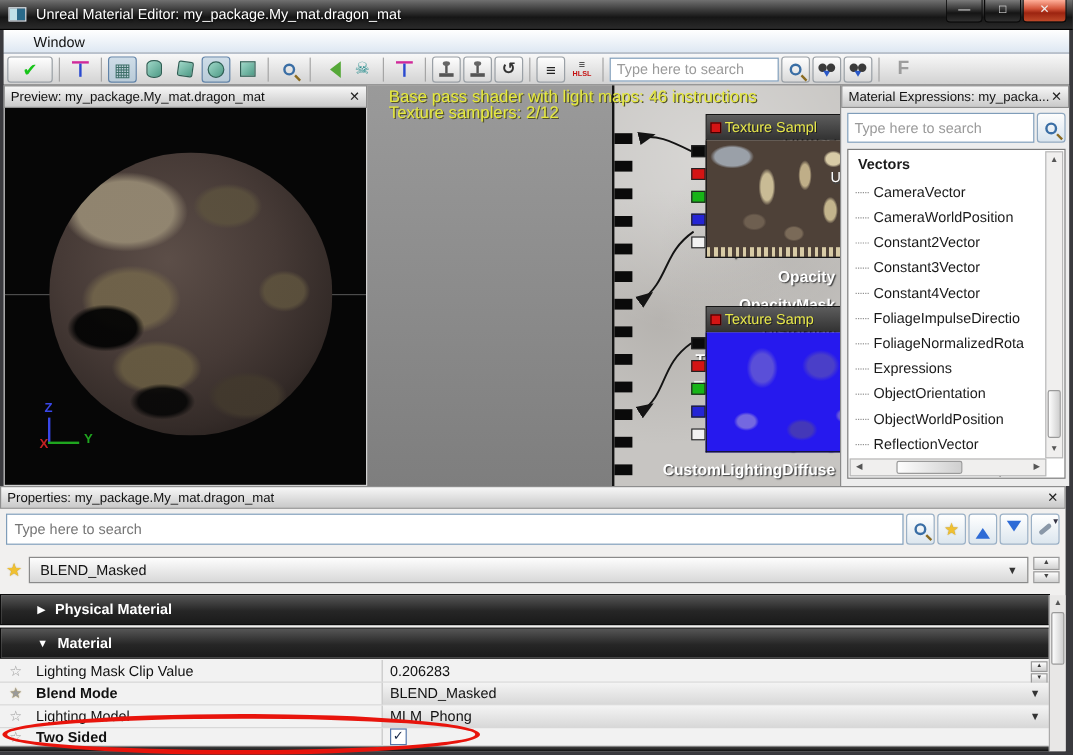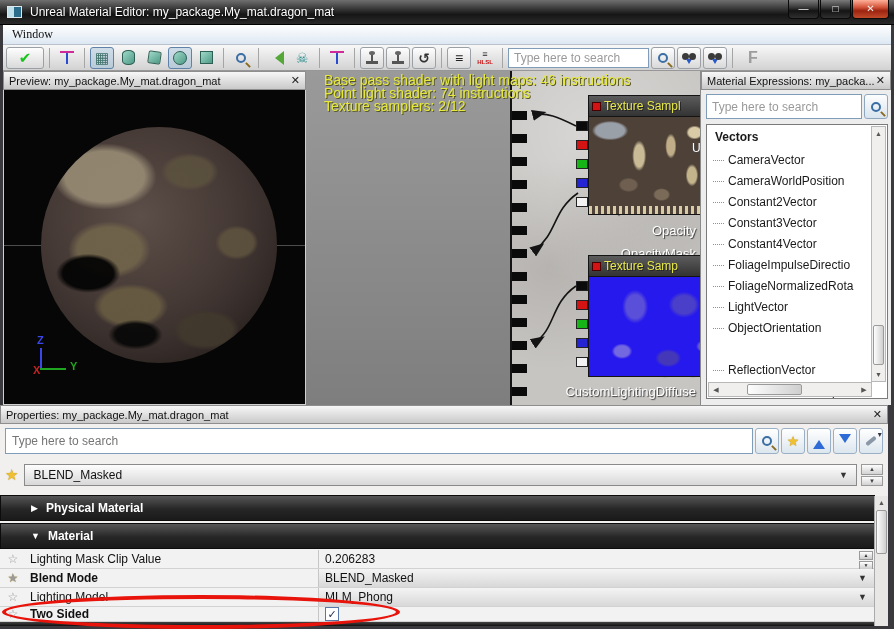--- a/index.html
+++ b/index.html
@@ -19,21 +19,21 @@
     border-radius:0 0 4px 4px; color:#eee; font-size:10px; text-align:center; line-height:17px;
     background:linear-gradient(#7a7a7a,#3a3a3a 40%,#141414 60%,#303030); margin-left:1px; }
   .winbtn.close { width:37px; background:linear-gradient(#ffb09a,#d4553a 40%,#9c2410 60%,#c04a2a); }
 
   .edge { background:#3a3a3e; }
 
   
   #menubar { left:3px; top:25px; width:888px; height:20px;
     background:linear-gradient(#ffffff,#dde7f2); border-bottom:1px solid #b8c0cc;
     display:flex; align-items:center; font-size:12px; color:#111; }
-  #menubar .menu-item { padding:0 9px;font-family:Liberation Serif, serif; }
+  #menubar .menu-item { padding:0 25px; }
   #toolbar { left:3px; top:45px; width:888px; height:26px;
     background:linear-gradient(#f8f8f8,#d2d2d2); border-bottom:1px solid #979797;
     display:flex; align-items:center; padding-left:3px; gap:2px; }
   .tbtn { height:22px; min-width:24px; border:1px solid transparent; border-radius:3px;
     display:flex; align-items:center; justify-content:center; font-size:13px; }
   .tbtn.raised { border-color:#9aa0a6; background:linear-gradient(#fefefe,#d9d9d9); }
   .tbtn.pressed { border-color:#5f82a8; background:linear-gradient(#cfdde8,#b9cbd8); }
   .tsep { width:1px; height:20px; background:#a5a5a5; margin:0 3px; }
   .glyph-check { color:#17c41a; font-size:15px; font-weight:bold; }
   .glyph-skull { color:#2a8f8f; font-size:14px; }
@@ -101,21 +101,21 @@
   
   #graph-panel { left:306px; top:71px; width:394px; height:334px; overflow:hidden;
     background:
       radial-gradient(circle at 72% 18%, rgba(255,255,255,.3), rgba(255,255,255,0) 38%),
       radial-gradient(circle at 62% 58%, rgba(118,112,106,.22), rgba(118,112,106,0) 34%),
       radial-gradient(circle at 88% 42%, rgba(100,94,88,.18), rgba(100,94,88,0) 26%),
       #c7c5c2; }
   #material-node { position:absolute; left:0; top:0; width:206px; height:334px;
     background:linear-gradient(#9a9a9a,#7e7e7e); border-right:2px solid #141414; }
   .mat-row { position:absolute; right:4px; width:200px; height:23px; text-align:right;
-    font-size:13px; color:#fff; text-shadow:1px 1px 1px #3c3c3c; line-height:23px; }
+    font-size:13px; color:#fff; text-shadow:1px 1px 1px #3c3c3c; line-height:23px;font-weight:bold; }
   .mat-conn { position:absolute; left:206px; width:15px; height:9px; background:#0a0a0a; }
   #graph-stats { position:absolute; left:18px; top:3px; font-size:14px; color:#e6e93c;
     text-shadow:1px 1px 0 #55552a; line-height:13px; white-space:nowrap; }
   .texnode { position:absolute; left:282px; width:134px; }
   .texnode .thead { height:22px; background:linear-gradient(#5c5c5c,#333); border:1px solid #141414;
     display:flex; align-items:center; padding:0 3px; gap:3px; }
   .texnode .thead .rsq { width:9px; height:9px; background:#d41414; border:1px solid #400; }
   .texnode .thead .ttitle { font-size:12px; color:#e8e84a; text-shadow:1px 1px 0 #222; white-space:nowrap; overflow:hidden; }
   .texnode .tbody { border:1px solid #141414; border-top:none; }
   #tex1 .tbody { height:98px;
@@ -357,21 +357,20 @@
   <div class="mat-conn" style="top:178px"></div>
   <div class="mat-conn" style="top:201px"></div>
   <div class="mat-conn" style="top:224px"></div>
   <div class="mat-conn" style="top:247px"></div>
   <div class="mat-conn" style="top:270px"></div>
   <div class="mat-conn" style="top:293px"></div>
   <div class="mat-conn" style="top:316px"></div>
 
   <div id="graph-stats">
     <div>Base pass shader with light maps: 46 instructions</div>
-    <div>Point light shader: 74 instructions</div>
     <div>Texture samplers: 2/12</div>
   </div>
 
   <div id="tex1" class="texnode" style="top:24px">
     <div class="thead">
       <span class="rsq"></span>
       <span class="ttitle">Texture Sampl</span>
     </div>
     <div class="tbody"></div>
   </div>
@@ -420,22 +419,23 @@
   </div>
   <div id="expr-list">
     <div id="expr-cat">Vectors</div>
     <div class="expr-item" style="top:25px"><span class="dash"></span><span>CameraVector</span></div>
     <div class="expr-item" style="top:46px"><span class="dash"></span><span>CameraWorldPosition</span></div>
     <div class="expr-item" style="top:67px"><span class="dash"></span><span>Constant2Vector</span></div>
     <div class="expr-item" style="top:88px"><span class="dash"></span><span>Constant3Vector</span></div>
     <div class="expr-item" style="top:109px"><span class="dash"></span><span>Constant4Vector</span></div>
     <div class="expr-item" style="top:151px"><span class="dash"></span><span>FoliageNormalizedRota</span></div>
     <div class="expr-item" style="top:130px"><span class="dash"></span><span>FoliageImpulseDirectio</span></div>
-    <div class="expr-item" style="top:172px"><span class="dash"></span><span>LightVector</span></div>
+    <div class="expr-item" style="top:172px"><span class="dash"></span><span>Expressions</span></div>
     <div class="expr-item" style="top:193px"><span class="dash"></span><span>ObjectOrientation</span></div>
+    <div class="expr-item" style="top:214px"><span class="dash"></span><span>ObjectWorldPosition</span></div>
     <div class="expr-item" style="top:235px"><span class="dash"></span><span>ReflectionVector</span></div>
     <div class="expr-item" style="top:256px"><span class="dash"></span><span>WindDirectionAndSpee</span></div>
     <div class="vscroll" id="expr-vscroll">
       <div class="scroll-arrow">▲</div>
       <div class="thumb" id="expr-vthumb"></div>
       <div class="scroll-arrow" id="expr-vdown">▼</div>
     </div>
     <div class="hscroll" id="expr-hscroll">
       <div class="scroll-arrow h">◀</div>
       <div class="thumb" id="expr-hthumb"></div>

